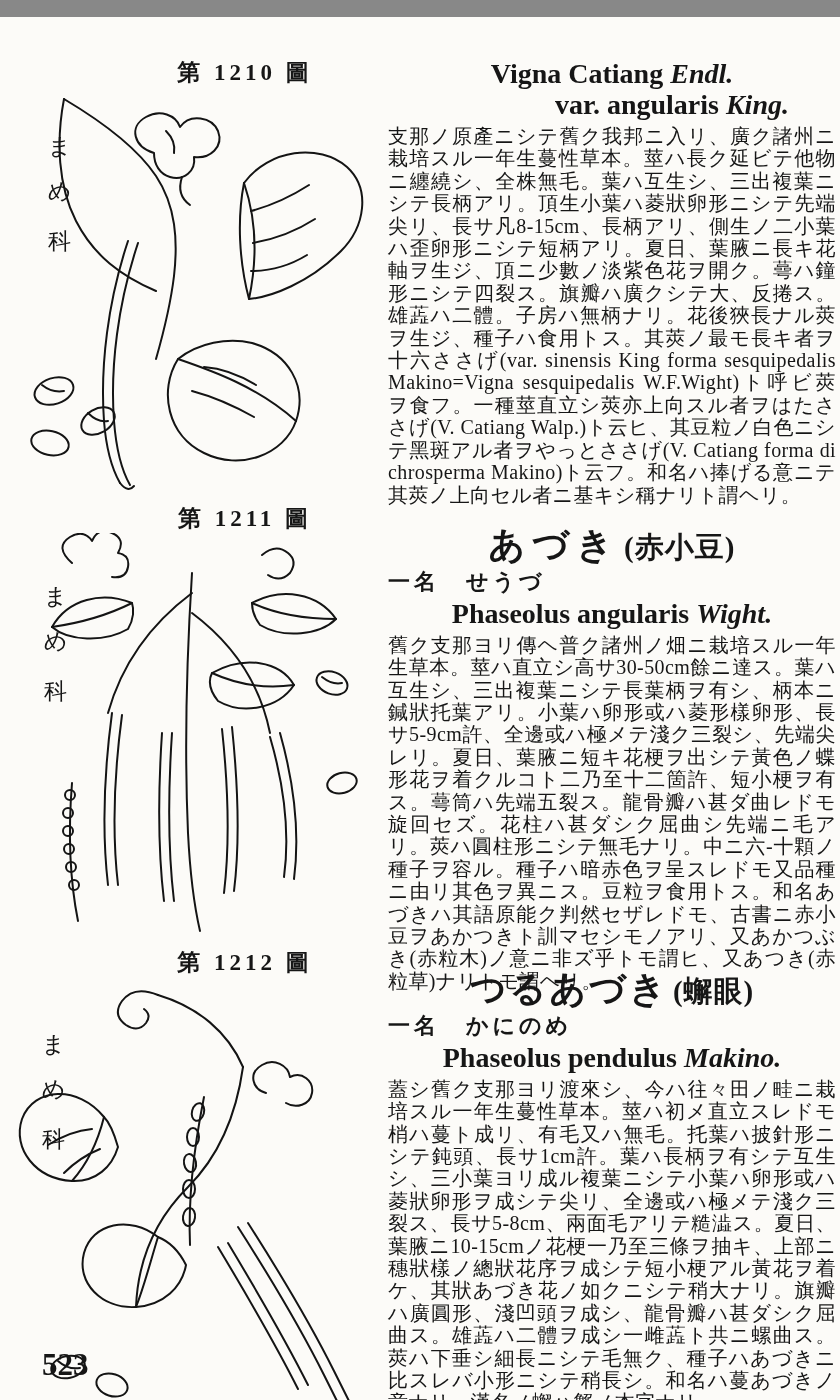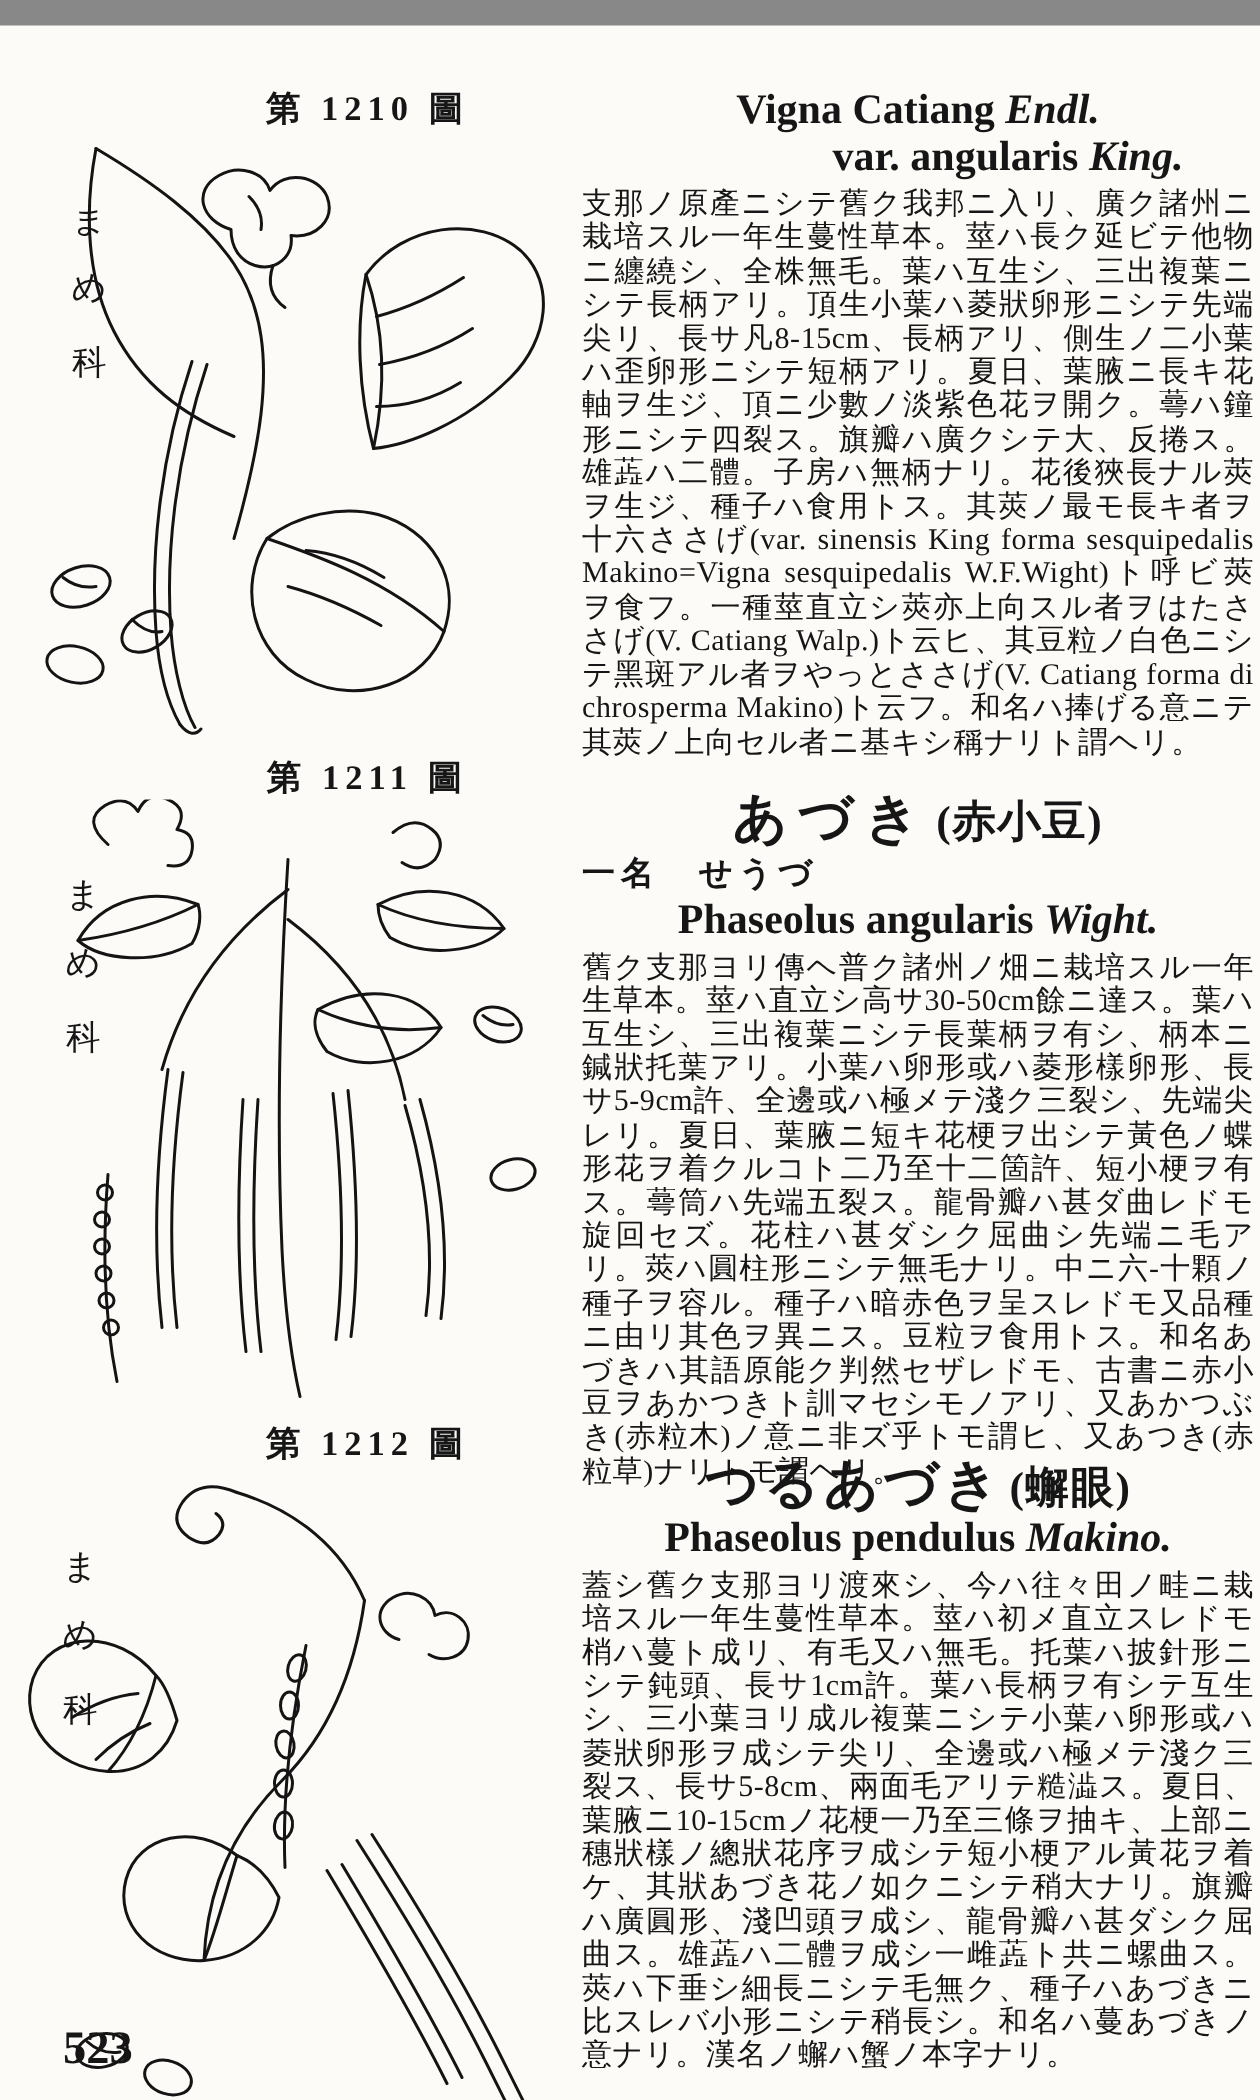--- a/index.html
+++ b/index.html
@@ -157,20 +157,21 @@
       <ellipse cx="60" cy="390" rx="17" ry="11" transform="rotate(-12 60 390)"></ellipse>
       <path d="M50,384 q10,9 22,7"></path>
       <ellipse cx="104" cy="408" rx="16" ry="11" transform="rotate(18 104 408)"></ellipse>
     </svg>
 
     <div class="text-col" style="top:24px;">
       <div class="title-line">
         <span class="title-main" style="letter-spacing:3px;">つるあづき</span>
         <span class="title-paren">(蠏眼)</span>
       </div>
+      <div class="synonym-line">一名　かにのめ</div>
       <div class="latin-line">
         <span>Phaseolus pendulus</span>
         <span class="author">Makino.</span>
       </div>
       <div class="body-text">蓋シ舊ク支那ヨリ渡來シ、今ハ往々田ノ畦ニ栽培スル一年生蔓性草本。莖ハ初メ直立スレドモ梢ハ蔓ト成リ、有毛又ハ無毛。托葉ハ披針形ニシテ鈍頭、長サ1cm許。葉ハ長柄ヲ有シテ互生シ、三小葉ヨリ成ル複葉ニシテ小葉ハ卵形或ハ菱狀卵形ヲ成シテ尖リ、全邊或ハ極メテ淺ク三裂ス、長サ5-8cm、兩面毛アリテ糙澁ス。夏日、葉腋ニ10-15cmノ花梗一乃至三條ヲ抽キ、上部ニ穗狀樣ノ總狀花序ヲ成シテ短小梗アル黃花ヲ着ケ、其狀あづき花ノ如クニシテ稍大ナリ。旗瓣ハ廣圓形、淺凹頭ヲ成シ、龍骨瓣ハ甚ダシク屈曲ス。雄蕋ハ二體ヲ成シ一雌蕋ト共ニ螺曲ス。莢ハ下垂シ細長ニシテ毛無ク、種子ハあづきニ比スレバ小形ニシテ稍長シ。和名ハ蔓あづきノ意ナリ。漢名ノ蠏ハ蟹ノ本字ナリ。</div>
     </div>
   </section>
 
   <div class="page-number">523</div>
 </div>

